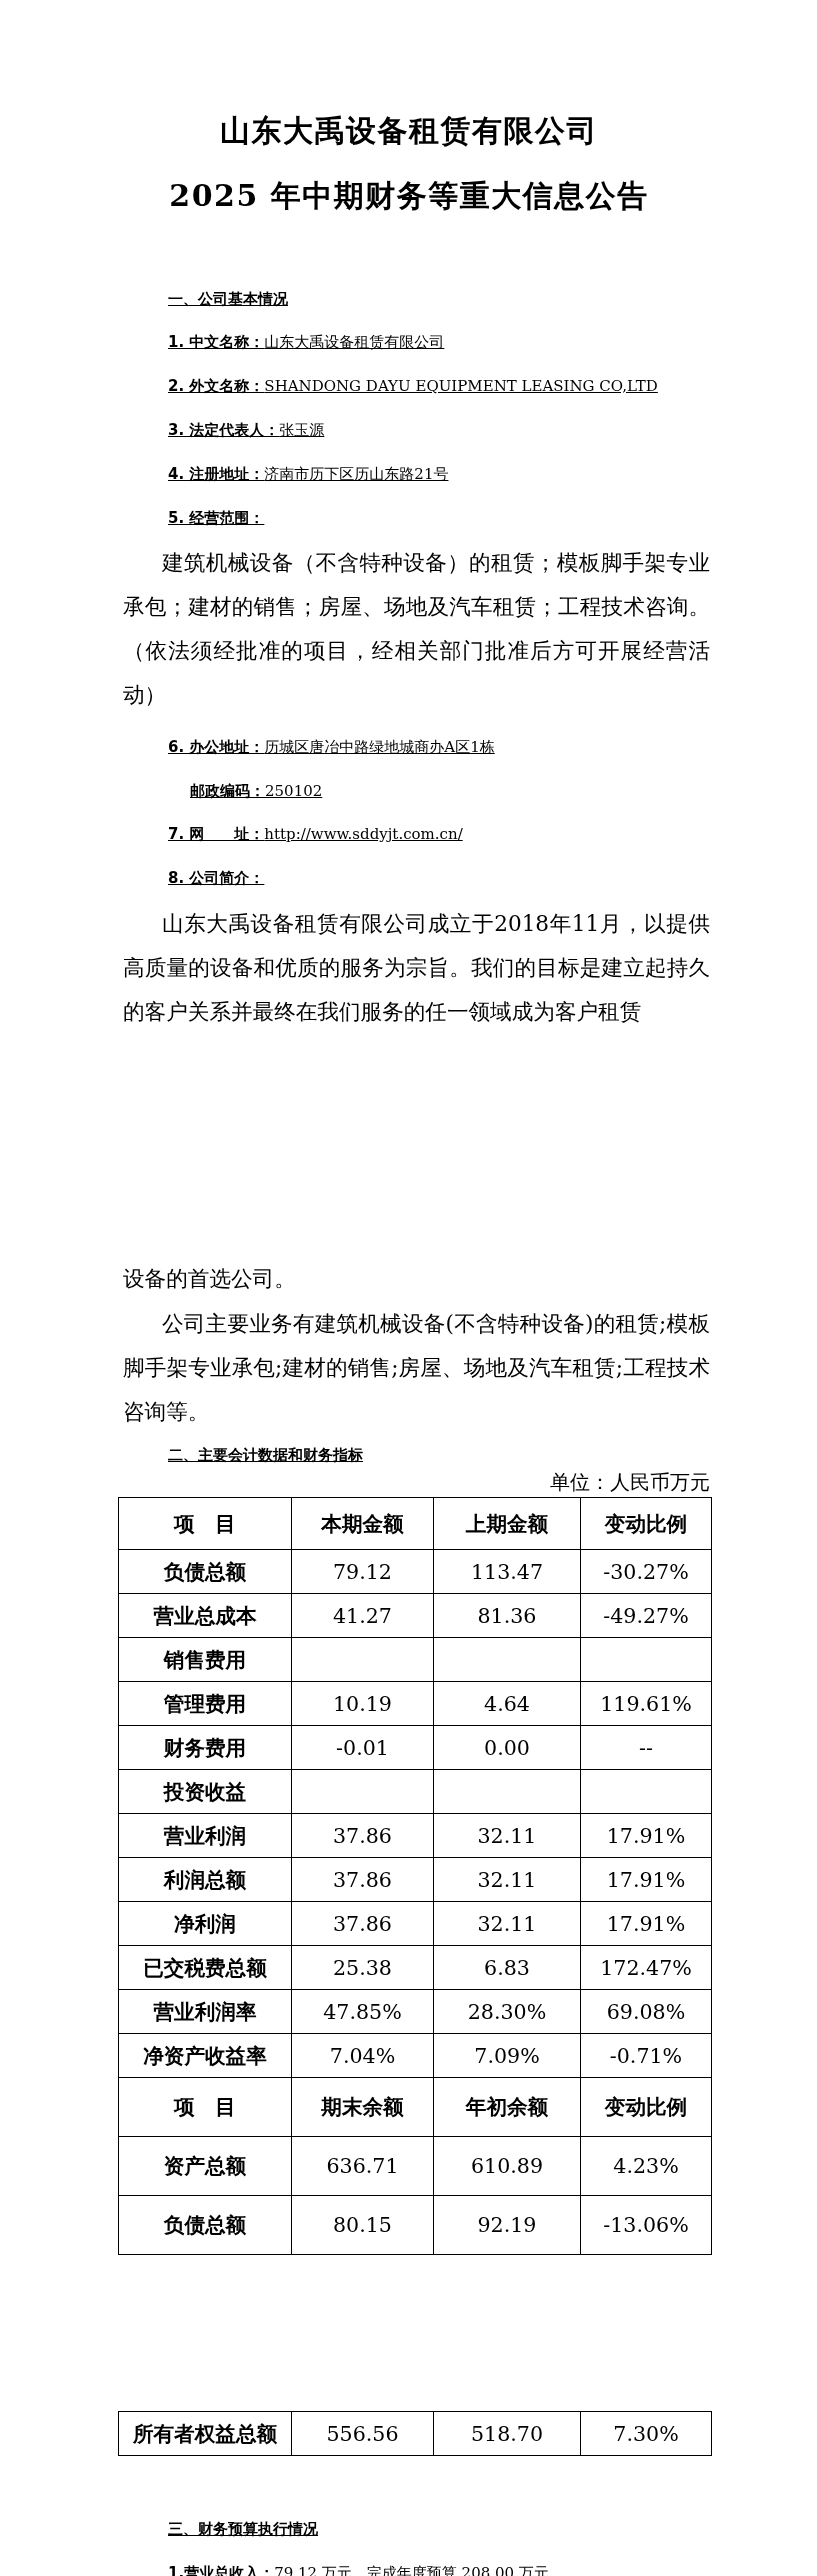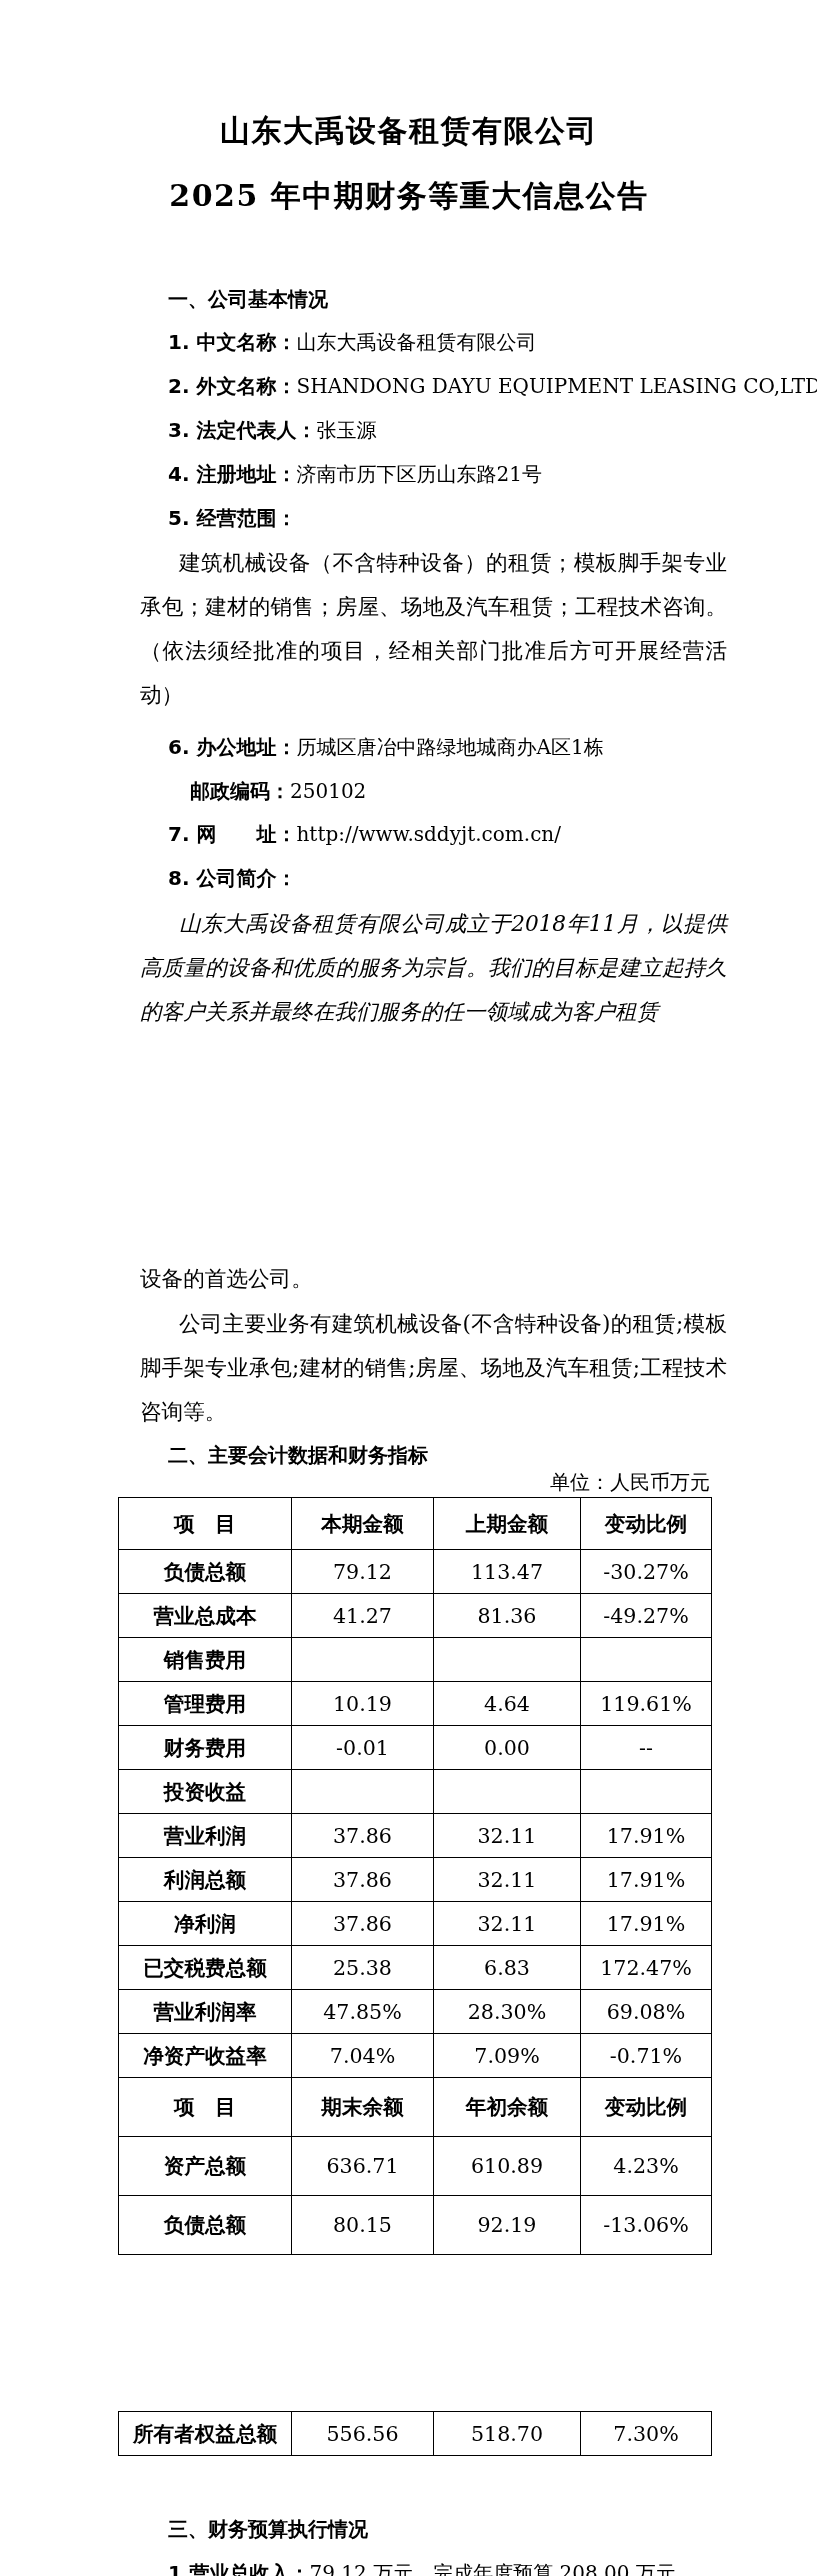--- a/index.html
+++ b/index.html
@@ -10,27 +10,28 @@
     background:#ffffff;
     color:#000;
     overflow:hidden;
   }
   .song{font-family:"DejaVu Serif","Liberation Serif",serif;font-weight:normal;}
   .hei{font-family:"DejaVu Sans","Liberation Sans",sans-serif;font-weight:bold;}
   .line{
     position:absolute;
     left:129px;
     width:587px;
-    font-size:20px;
+    font-size:15px;
     line-height:44px;
     white-space:nowrap;
+    text-decoration:underline;
   }
   .para{
     position:absolute;
-    left:140px;
+    left:123px;
     width:587px;
     font-size:21.6px;
     line-height:44px;
     text-align:justify;
     text-indent:39px;
   }
   .doc-title{
     position:absolute;
     left:0;
     width:818px;
@@ -108,21 +109,21 @@
   <div class="line" style="top:769px;">
     <span class="hei postal-indent">邮政编码：</span><span class="song">250102</span>
   </div>
   <div class="line" style="top:812px;">
     <span class="hei indent">7. 网　　址：</span><span class="song">http://www.sddyjt.com.cn/</span>
   </div>
   <div class="line" style="top:856px;">
     <span class="hei indent">8. 公司简介：</span>
   </div>
 
-  <div class="para song" style="top:902px;font-style:italic;">山东大禹设备租赁有限公司成立于2018年11月，以提供高质量的设备和优质的服务为宗旨。我们的目标是建立起持久的客户关系并最终在我们服务的任一领域成为客户租赁</div>
+  <div class="para song" style="top:902px;">山东大禹设备租赁有限公司成立于2018年11月，以提供高质量的设备和优质的服务为宗旨。我们的目标是建立起持久的客户关系并最终在我们服务的任一领域成为客户租赁</div>
   <div class="para song" style="top:1302px;">公司主要业务有建筑机械设备(不含特种设备)的租赁;模板脚手架专业承包;建材的销售;房屋、场地及汽车租赁;工程技术咨询等。</div>
   <div class="para song" style="top:1257px; text-indent:0;">设备的首选公司。</div>
 
   <div class="line hei sec-head" style="top:1433px;">二、主要会计数据和财务指标</div>
   <div class="unit-note song" style="top:1469px;">单位：人民币万元</div>
 
   <table class="fin" style="top:1497px;">
     <colgroup>
       <col style="width:173px">
         <col style="width:142px">

